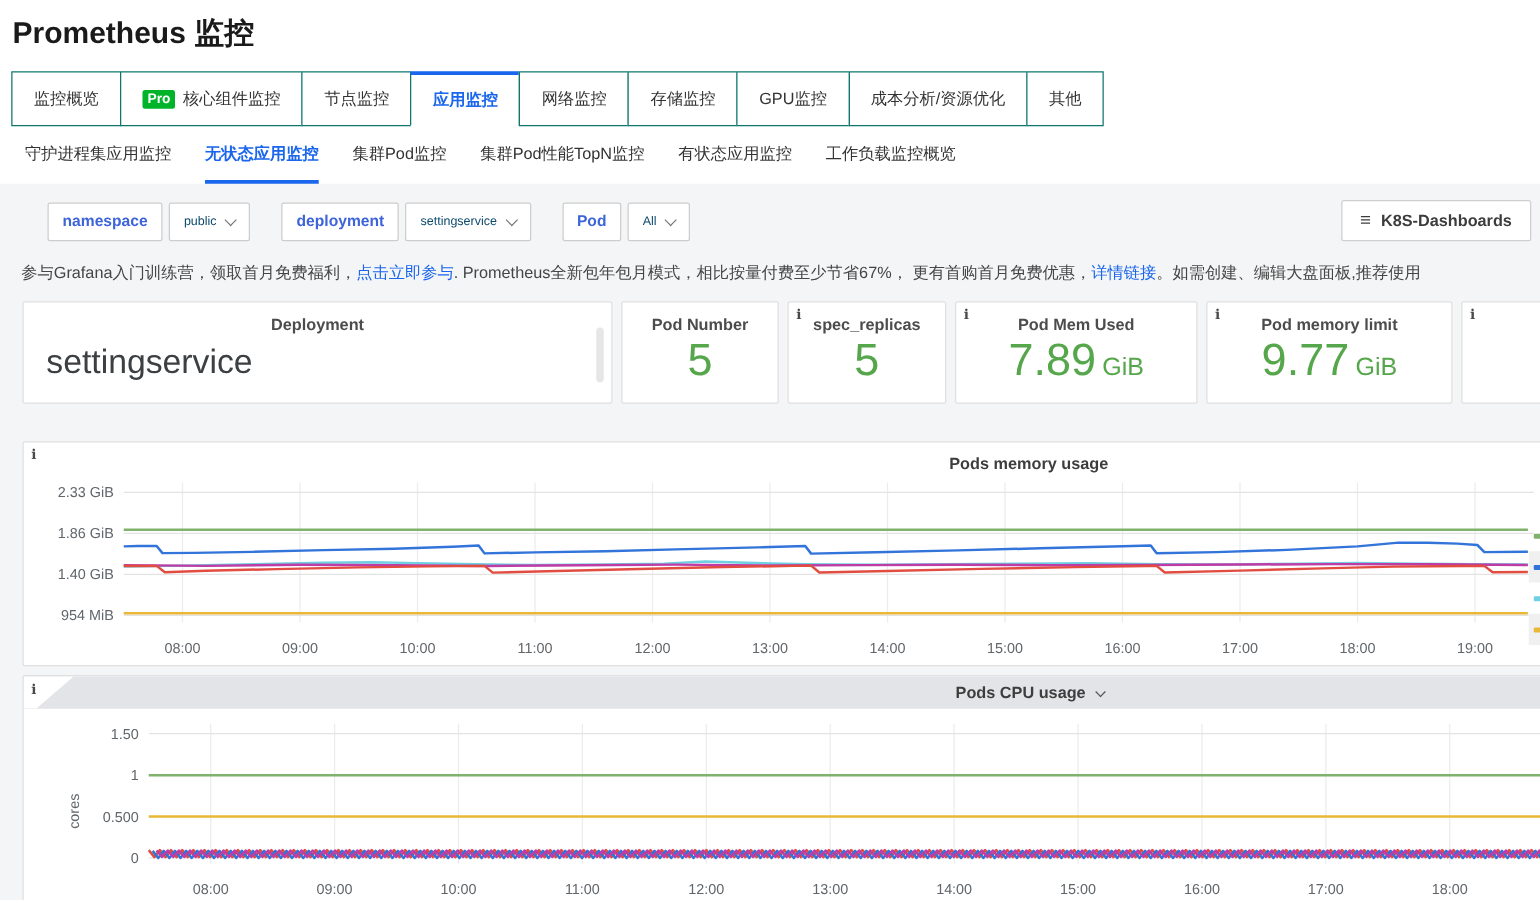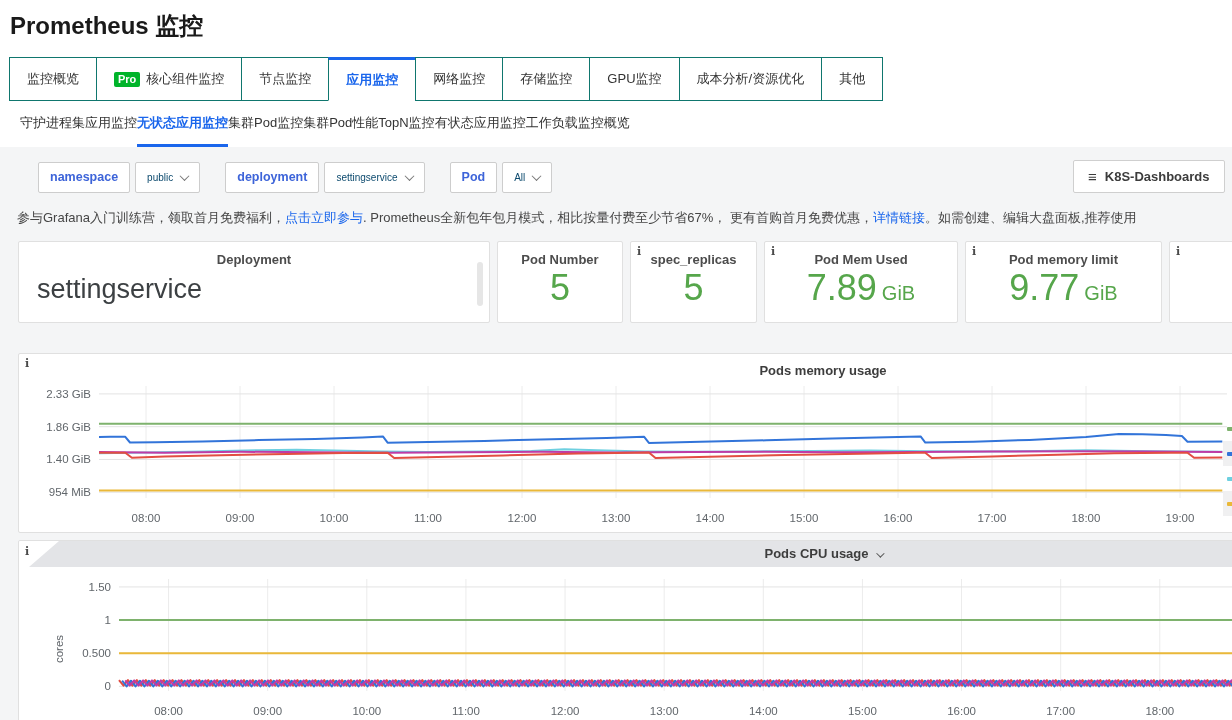--- a/index.html
+++ b/index.html
@@ -8,21 +8,21 @@
   
   .page-title{font-size:24px;font-weight:700;color:#1a1a1a;margin:10px 0 0 10px}
   
   .main-tabs{display:flex;margin:15px 0 0 10px}
   .mtab{height:44px;line-height:42px;padding:0 17px;border:1px solid #0f766e;margin-left:-1px;
         font-size:13px;color:#333;background:#fff;cursor:pointer;white-space:nowrap;display:flex;align-items:center}
   .mtab.active{color:#1a66ec;border-top:3px solid #1a66ec;border-bottom-color:#fff;font-weight:700}
   .pro-badge{background:#00b42a;color:#fff;font-size:11px;line-height:15px;border-radius:2px;
              padding:0 4px;margin-right:6px;font-weight:700}
   
-  .sub-tabs{display:flex;padding-left:20px;height:46px;align-items:stretch}
+  .sub-tabs{display:flex;gap:27px;padding-left:20px;height:46px;align-items:stretch}
   .stab{font-size:13px;color:#333;cursor:pointer;display:flex;align-items:center;
         border-bottom:3px solid transparent}
   .stab.active{color:#1a66ec;border-bottom-color:#1a66ec;font-weight:700}
   
   .content{background:#f4f5f6;height:578px;padding-top:14px;overflow:hidden}
   .filter-row{position:relative;height:32px;margin-left:38px}
   .fgroup{display:flex;align-items:center;height:32px}
   .fbox{background:#fff;border:1px solid #cdcdcd;border-radius:2px;height:31px;
         display:inline-flex;align-items:center;padding:0 11px;margin-right:5px;cursor:pointer}
   .flabel{color:#3d64d9;font-weight:700;font-size:12.5px;cursor:default}

